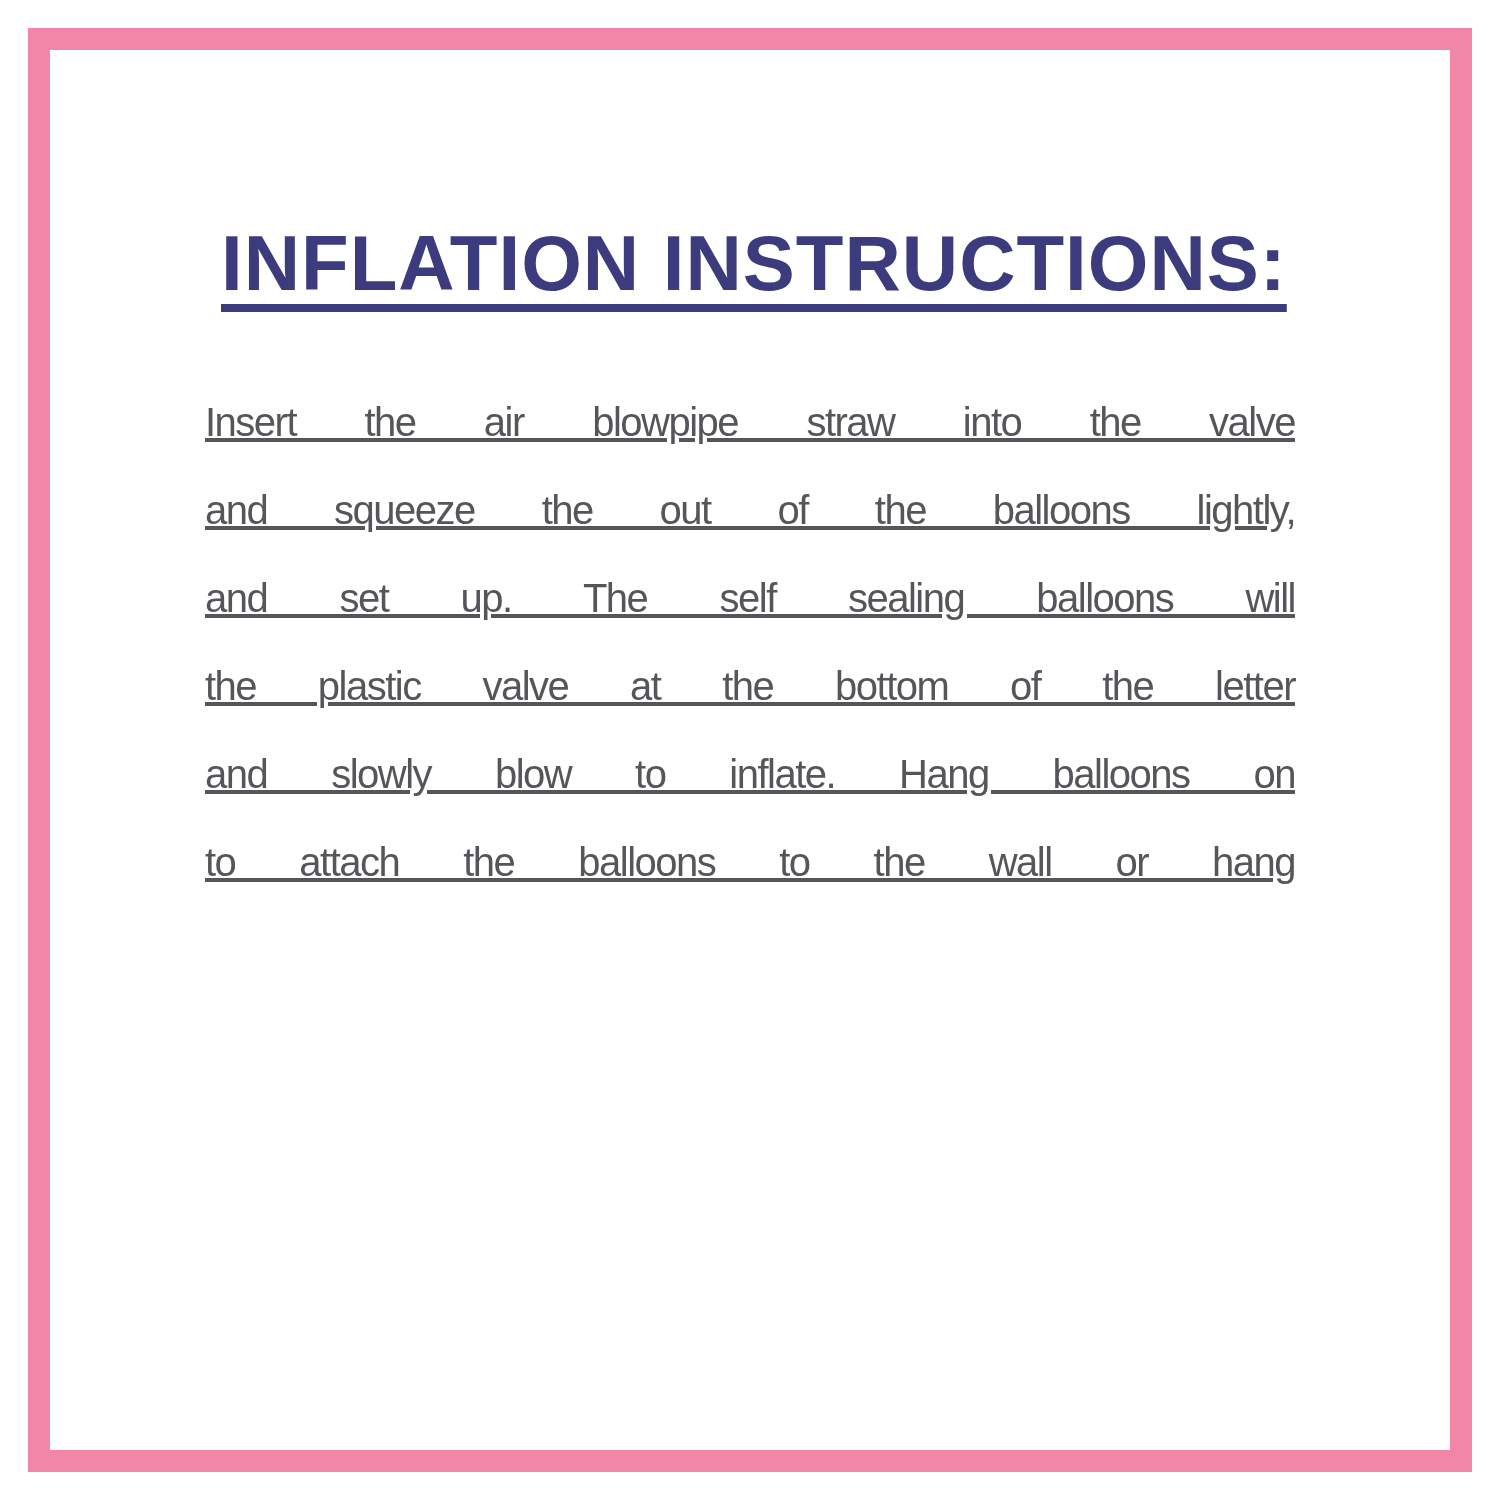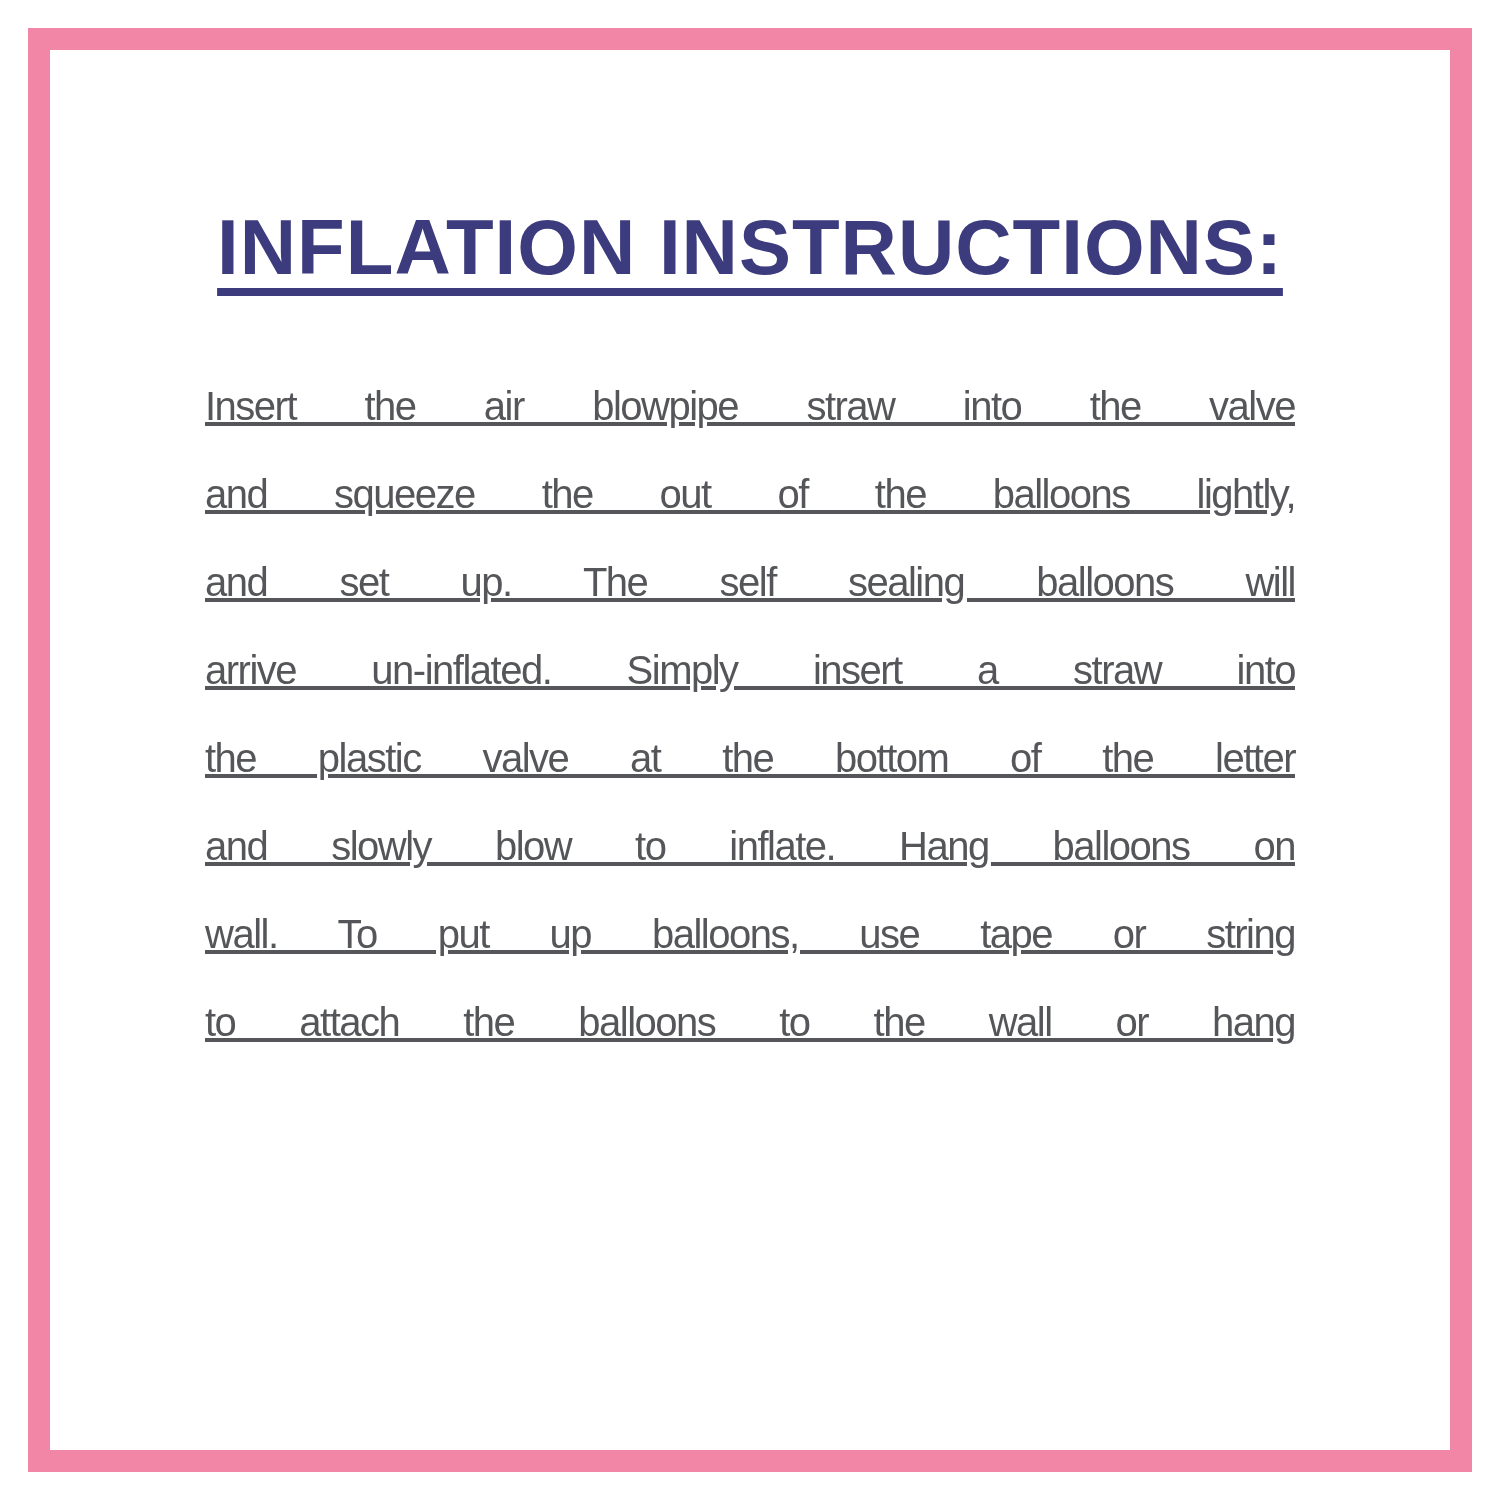--- a/index.html
+++ b/index.html
@@ -37,21 +37,21 @@
   .title {
     text-align: center;
     font-size: 78px;
     font-weight: bold;
     letter-spacing: 1px;
     color: var(--title-navy, #3c3b7e);
     text-decoration: underline;
     text-decoration-thickness: 8px;
     text-underline-offset: 14px;
     line-height: 1;
-    margin: 0;
+    margin: 16px;
     white-space: nowrap;
   }
   .paragraph {
     margin-top: 76px;
     color: var(--body-gray, #555659);
     font-size: 40px;
     letter-spacing: -1.5px;
     text-decoration: underline;
   }
   .paragraph .line {
@@ -68,21 +68,19 @@
 <body>
 
 <div class="page">
   <div class="frame">
     <div class="content">
       <h1 class="title">INFLATION INSTRUCTIONS:</h1>
       <div class="paragraph">
           <div class="line">Insert the air blowpipe straw into the valve</div>
           <div class="line">and squeeze the out of the balloons lightly,</div>
           <div class="line">and set up. The self sealing balloons will</div>
-          <div class="line">arrive un-inflated. Simply insert a straw into</div>
           <div class="line">the plastic valve at the bottom of the letter</div>
           <div class="line">and slowly blow to inflate. Hang balloons on</div>
-          <div class="line">wall. To put up balloons, use tape or string</div>
           <div class="line">to attach the balloons to the wall or hang</div>
         </div>
     </div>
   </div>
 </div>
 
 </body></html>

